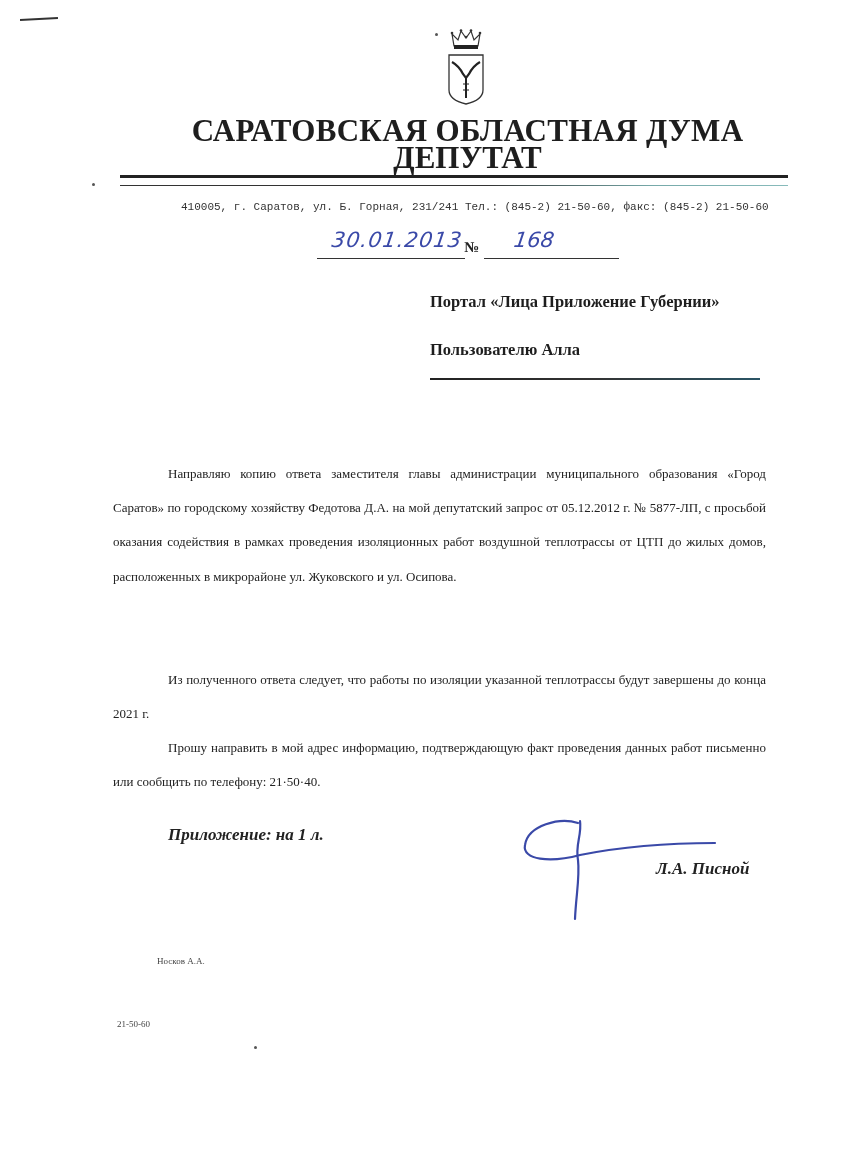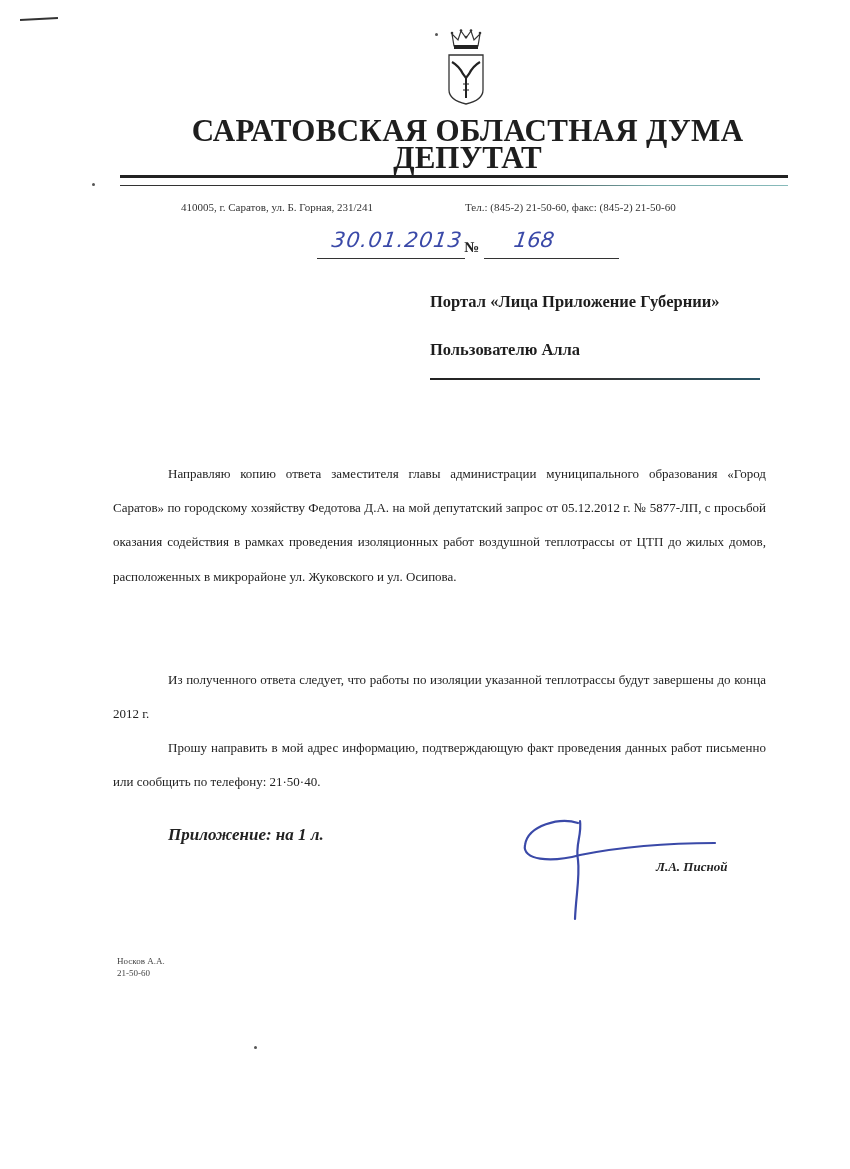--- a/index.html
+++ b/index.html
@@ -13,21 +13,21 @@
 
     .title { left: 0; width: 935px; top: 116px; text-align: center; font-weight: bold;
              font-size: 31px; line-height: 30px; letter-spacing: 0.3px; color: #1e1e1e; }
     .subtitle { left: 0; width: 935px; top: 143px; text-align: center; font-weight: bold;
                 font-size: 31px; line-height: 30px; color: #1e1e1e; }
 
     .rule-thick { left: 120px; top: 175px; width: 668px; height: 3px; background: #222; }
     .rule-thin { left: 120px; top: 185px; width: 668px; height: 1px;
                  background: linear-gradient(90deg, #333 0%, #333 55%, #7aa 80%, #8bb 100%); }
 
-    .contact { top: 201px; font-size: 11px; color: #333; }
+    .contact { top: 201px; font-size: 11px; color: #333; font-family: Liberation Mono, monospace; }
     .contact-address { left: 181px; }
     .contact-phone { left: 465px; }
 
     .reg-line { top: 258px; height: 1px; background: #333; }
     .reg-date-line { left: 317px; width: 148px; }
     .reg-num-line { left: 484px; width: 135px; }
     .reg-date { left: 332px; top: 228px; font-family: "DejaVu Sans", sans-serif; font-style: italic;
                 font-size: 21px; color: #3a49a8; letter-spacing: 1px; transform: skewX(-8deg); }
     .reg-no-label { left: 464px; top: 239px; font-weight: bold; font-size: 15px; color: #222; }
     .reg-num { left: 514px; top: 228px; font-family: "DejaVu Sans", sans-serif; font-style: italic;
@@ -41,25 +41,25 @@
 
     .body-text { left: 113px; width: 653px; font-size: 13px; line-height: 34.2px; color: #222; }
     .para { margin: 0; text-align: justify; text-indent: 55px; }
     .p1 { top: 457px; }
     .p2 { top: 663px; }
     .p3 { top: 731px; }
 
     .attachment { left: 168px; top: 797px; font-weight: bold; font-style: italic; font-size: 17px; color: #222; margin-top: 28px; }
 
     .signature { left: 520px; top: 815px; width: 200px; height: 110px; }
-    .signer { left: 656px; top: 859px; font-weight: bold; font-style: italic; font-size: 13px; color: #222; text-align: center; }
+    .signer { left: 656px; top: 859px; font-weight: bold; font-style: italic; font-size: 17px; color: #222; text-align: center; }
 
     .executor { left: 117px; font-size: 9px; color: #444; line-height: 12px; }
-    .executor-name { top: 955px; }
-    .executor-phone { top: 967px; text-align: right; }
+    .executor-name { top: 955px; margin-left: 40px; }
+    .executor-phone { top: 1018px; text-align: right; }
 
     .dot { width: 3px; height: 3px; background: #555; border-radius: 50%; }
   </style>
 </head>
 <body>
 
 <div class="abs scan-mark"></div>
 
 <svg class="abs emblem" viewBox="0 0 42 80">
 
@@ -93,21 +93,21 @@
 <div class="abs reg-line reg-num-line"></div>
 
 <div class="abs addressee addressee-portal">Портал «Лица Приложение Губернии»</div>
 <div class="abs addressee addressee-user">Пользователю Алла</div>
 <div class="abs addressee-line"></div>
 
 <div class="abs body-text p1">
   <p class="para">Направляю копию ответа заместителя главы администрации муниципального образования «Город Саратов» по городскому хозяйству Федотова Д.А. на мой депутатский запрос от 05.12.2012 г. № 5877-ЛП, с просьбой оказания содействия в рамках проведения изоляционных работ воздушной теплотрассы от ЦТП до жилых домов, расположенных в микрорайоне ул. Жуковского и ул. Осипова.</p>
 </div>
 <div class="abs body-text p2">
-  <p class="para">Из полученного ответа следует, что работы по изоляции указанной теплотрассы будут завершены до конца 2012 г.</p>
+  <p class="para">Из полученного ответа следует, что работы по изоляции указанной теплотрассы будут завершены до конца 2021 г.</p>
 </div>
 <div class="abs body-text p3">
   <p class="para">Прошу направить в мой адрес информацию, подтверждающую факт проведения данных работ письменно или сообщить по телефону: 21·50·40.</p>
 </div>
 
 <div class="abs attachment">Приложение: на 1 л.</div>
 
 <svg class="abs signature" viewBox="0 0 200 110">
   <path d="M58 8 C 40 2, 8 10, 5 30 C 2 45, 30 48, 60 40 C 100 32, 150 28, 195 28" fill="none" stroke="#3a49a8" stroke-width="2.2" stroke-linecap="round"></path>
   <path d="M60 6 C 62 20, 55 30, 58 45 C 60 62, 56 80, 55 104" fill="none" stroke="#3a49a8" stroke-width="2.2" stroke-linecap="round"></path>

